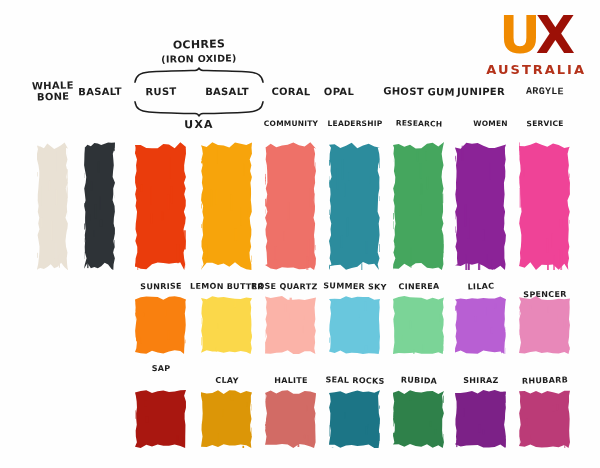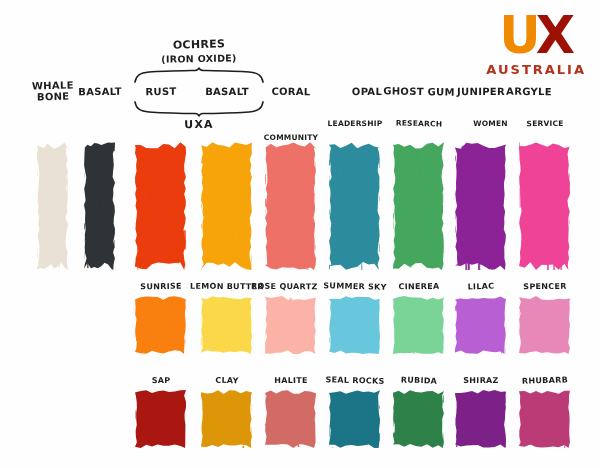--- a/index.html
+++ b/index.html
@@ -166,35 +166,35 @@
       </div>
       <div class="col-label hand" style="left: 115.5px; width: 90px; top: 86px; transform: rotate(-1.19deg);">
         <div>RUST</div>
       </div>
       <div class="col-label hand" style="left: 181.5px; width: 90px; top: 86px; transform: rotate(0.25deg);">
         <div>BASALT</div>
       </div>
       <div class="col-label hand" style="left: 245.5px; width: 90px; top: 86px; transform: rotate(0.72deg);">
         <div>CORAL</div>
       </div>
-      <div class="col-label hand" style="left: 322px; width: 90px; top: 86px; transform: rotate(0.43deg);">
+      <div class="col-label hand" style="left: 294px; width: 90px; top: 86px; transform: rotate(0.43deg);">
         <div>OPAL</div>
       </div>
       <div class="col-label hand" style="left: 373.5px; width: 90px; top: 86px; transform: rotate(1.06deg);">
         <div>GHOST GUM</div>
       </div>
       <div class="col-label hand" style="left: 435.5px; width: 90px; top: 86px; transform: rotate(0.19deg);">
         <div>JUNIPER</div>
       </div>
-      <div class="col-label hand" style="left: 484px; width: 90px; top: 86px; transform: rotate(0.57deg);">
+      <div class="col-label hand" style="left: 500px; width: 90px; top: 86px; transform: rotate(0.57deg); font-family: Liberation Mono, monospace;">
         <div>ARGYLE</div>
       </div>
     </div>
   <div id="row1-sublabels">
-      <div class="col-sublabel hand" style="left: 245.5px; width: 90px; top: 133px; transform: rotate(-0.15deg);">COMMUNITY</div>
+      <div class="col-sublabel hand" style="left: 245.5px; width: 90px; top: 119px; transform: rotate(-0.15deg);">COMMUNITY</div>
       <div class="col-sublabel hand" style="left: 309.5px; width: 90px; top: 119px; transform: rotate(0.07deg);">LEADERSHIP</div>
       <div class="col-sublabel hand" style="left: 373.5px; width: 90px; top: 119px; transform: rotate(1.47deg);">RESEARCH</div>
       <div class="col-sublabel hand" style="left: 435.5px; width: 109px; top: 119px; transform: rotate(0.11deg);">WOMEN</div>
       <div class="col-sublabel hand" style="left: 499.5px; width: 90px; top: 119px; transform: rotate(-0.5deg);">SERVICE</div>
     </div>
   <div id="row1-swatches">
       <div class="swatch" style="left: 37px; top: 142px; width: 31px; height: 128px;">
         <svg viewBox="0 0 31 128" preserveAspectRatio="none" width="31" height="128" style="display: block;">
           <path d="M0.00,3.91 L3.44,4.62 L6.89,6.28 L10.33,1.50 L13.78,4.23 L17.22,6.90 L20.67,5.18 L24.11,3.33 L27.56,0.62 L31.00,6.74 L29.08,5.82 L29.09,11.64 L30.47,17.45 L29.00,23.27 L30.43,29.09 L29.27,34.91 L30.79,40.73 L28.76,46.55 L30.06,52.36 L30.60,58.18 L29.82,64.00 L30.10,69.82 L28.46,75.64 L30.86,81.45 L30.07,87.27 L29.11,93.09 L28.48,98.91 L29.03,104.73 L30.46,110.55 L29.73,116.36 L30.13,122.18 L30.72,128.00 L27.56,125.24 L24.11,120.73 L20.67,124.76 L17.22,126.25 L13.78,122.18 L10.33,125.06 L6.89,126.96 L3.44,126.05 L0.00,127.15 L1.12,122.18 L1.83,116.36 L2.35,110.55 L2.53,104.73 L1.64,98.91 L0.59,93.09 L2.49,87.27 L1.23,81.45 L2.31,75.64 L0.79,69.82 L1.61,64.00 L0.75,58.18 L0.78,52.36 L1.34,46.55 L1.76,40.73 L2.25,34.91 L2.30,29.09 L1.49,23.27 L0.04,17.45 L0.01,11.64 L1.24,5.82 Z" fill="#e9e1d4"></path>
           <rect x="14.16" y="78.23" width="1.17" height="20.71" fill="#e9e1d4" opacity="0.68"></rect>
@@ -457,21 +457,21 @@
       </div>
     </div>
 
   <div id="row2-labels">
       <div class="row2-label hand" style="left: 120.5px; width: 80px; top: 282px; transform: rotate(-0.94deg);">SUNRISE</div>
       <div class="row2-label hand" style="left: 186.5px; width: 80px; top: 282px; transform: rotate(0.42deg);">LEMON BUTTER</div>
       <div class="row2-label hand" style="left: 250.5px; width: 60px; top: 282px; transform: rotate(0.51deg);">ROSE QUARTZ</div>
       <div class="row2-label hand" style="left: 314.5px; width: 80px; top: 282px; transform: rotate(1.55deg);">SUMMER SKY</div>
       <div class="row2-label hand" style="left: 378.5px; width: 80px; top: 282px; transform: rotate(-0.69deg);">CINEREA</div>
       <div class="row2-label hand" style="left: 440.5px; width: 80px; top: 282px; transform: rotate(-1.98deg);">LILAC</div>
-      <div class="row2-label hand" style="left: 504.5px; width: 80px; top: 282px; transform: rotate(-0.51deg);">SPENCER</div>
+      <div class="row2-label hand" style="left: 504.5px; width: 80px; top: 290px; transform: rotate(-0.51deg);">SPENCER</div>
     </div>
   <div id="row2-swatches">
       <div class="swatch" style="left: 135px; top: 296px; width: 51px; height: 58px;">
         <svg viewBox="0 0 51 58" preserveAspectRatio="none" width="51" height="58" style="display: block;">
           <path d="M0.00,3.57 L5.67,1.16 L11.33,0.54 L17.00,0.78 L22.67,0.97 L28.33,3.76 L34.00,0.66 L39.67,0.30 L45.33,1.35 L51.00,3.41 L50.39,5.80 L50.73,11.60 L49.80,17.40 L50.44,23.20 L50.74,29.00 L50.32,34.80 L49.36,40.60 L49.69,46.40 L49.24,52.20 L49.05,58.00 L45.33,55.04 L39.67,54.18 L34.00,55.61 L28.33,57.57 L22.67,56.44 L17.00,54.72 L11.33,57.67 L5.67,57.37 L0.00,56.01 L1.34,52.20 L1.91,46.40 L0.52,40.60 L0.14,34.80 L0.77,29.00 L1.49,23.20 L0.36,17.40 L0.93,11.60 L0.24,5.80 Z" fill="#f9800f"></path>
           <rect x="30.11" y="12.40" width="1.54" height="8.53" fill="#f9800f" opacity="0.75"></rect>
           <rect x="8.08" y="16.52" width="1.37" height="3.67" fill="#f9800f" opacity="0.79"></rect>
           <rect x="5.50" y="40.39" width="1.22" height="7.40" fill="#f9800f" opacity="0.71"></rect>
           <rect x="32.22" y="34.66" width="1.81" height="8.80" fill="#f9800f" opacity="0.78"></rect>
           <rect x="1.18" y="39.30" width="1.71" height="5.67" fill="#f9800f" opacity="0.98"></rect>
@@ -589,21 +589,21 @@
           <rect x="50.38" y="50.73" width="0.77" height="3.35" fill="#e888b9" opacity="0.79"></rect>
           <rect x="-2.05" y="33.84" width="1.46" height="4.04" fill="#e888b9" opacity="0.43"></rect>
           <rect x="50.93" y="53.15" width="0.97" height="3.30" fill="#e888b9" opacity="0.53"></rect>
           <rect x="52.18" y="22.39" width="0.85" height="4.78" fill="#e888b9" opacity="0.63"></rect>
           <rect x="-0.49" y="15.06" width="0.95" height="4.34" fill="#e888b9" opacity="0.69"></rect>
         </svg>
       </div>
     </div>
 
   <div id="row3-labels">
-      <div class="row3-label hand" style="left: 120.5px; width: 80px; top: 376px; transform: rotate(0.33deg);">SAP</div>
+      <div class="row3-label hand" style="left: 120.5px; width: 80px; top: 364px; transform: rotate(0.33deg);">SAP</div>
       <div class="row3-label hand" style="left: 186.5px; width: 80px; top: 376px; transform: rotate(1.79deg);">CLAY</div>
       <div class="row3-label hand" style="left: 250.5px; width: 80px; top: 376px; transform: rotate(-0.2deg);">HALITE</div>
       <div class="row3-label hand" style="left: 314.5px; width: 80px; top: 376px; transform: rotate(1.67deg);">SEAL ROCKS</div>
       <div class="row3-label hand" style="left: 378.5px; width: 80px; top: 376px; transform: rotate(1.9deg);">RUBIDA</div>
       <div class="row3-label hand" style="left: 440.5px; width: 80px; top: 376px; transform: rotate(-0.28deg); text-align: center;">SHIRAZ</div>
       <div class="row3-label hand" style="left: 504.5px; width: 80px; top: 376px; transform: rotate(-1.66deg);">RHUBARB</div>
     </div>
   <div id="row3-swatches">
       <div class="swatch" style="left: 135px; top: 390px; width: 51px; height: 58px;">
         <svg viewBox="0 0 51 58" preserveAspectRatio="none" width="51" height="58" style="display: block;">

